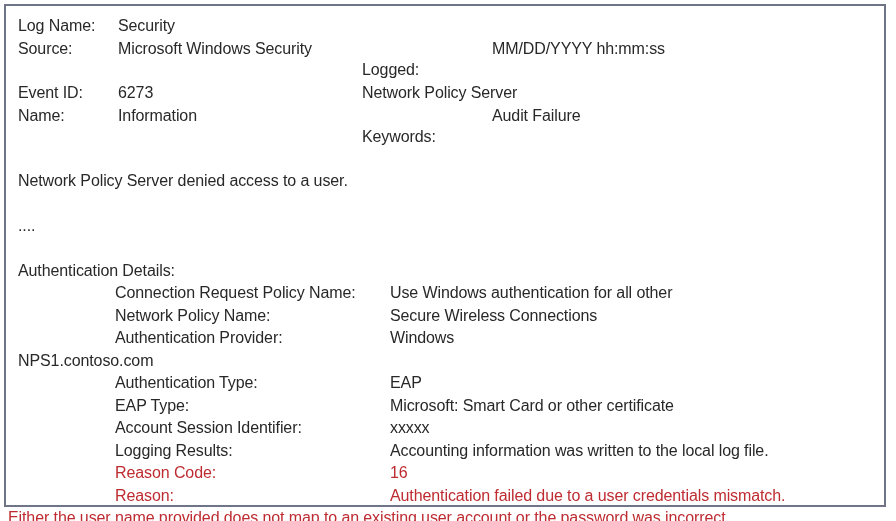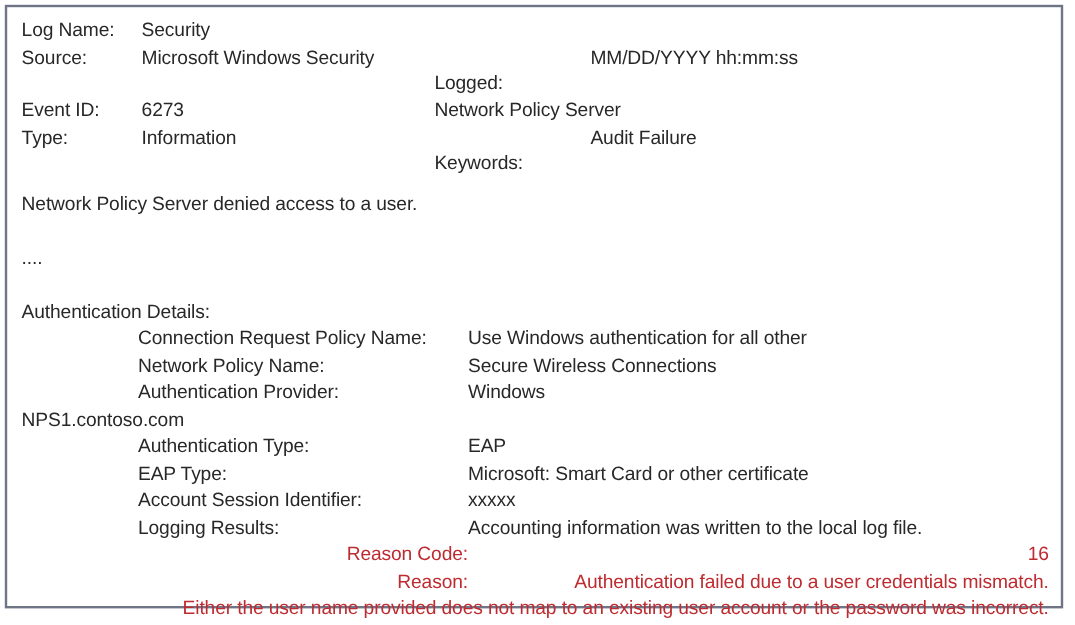--- a/index.html
+++ b/index.html
@@ -32,21 +32,21 @@
   .hdr-row {
     display: flex;
     line-height: 23px;
     white-space: nowrap;
   }
   .hdr-label  { width: 100px; flex: 0 0 auto; }
   .hdr-value  { width: 244px; flex: 0 0 auto; }
   .hdr-label2 { width: 130px; flex: 0 0 auto; margin-top: 21px; }
   .hdr-value2 { flex: 1 1 auto; }
   .description {
-    margin-top: 11px;
+    margin-top: 21px;
     line-height: 23px;
   }
   .ellipsis {
     margin-top: 22px;
     line-height: 23px;
   }
   .section-title {
     margin-top: 22px;
     line-height: 23px;
   }
@@ -54,21 +54,21 @@
     display: flex;
     line-height: 22.5px;
     white-space: nowrap;
   }
   .d-label {
     margin-left: 97px;
     width: 275px;
     flex: 0 0 auto;
   }
   .d-value { flex: 1 1 auto; }
-  .red { color: #BE2B30; text-align: right; }
+  .red { color: #BE2B30; }
   .footer-line {
     margin-left: -10px;
     line-height: 22.5px;
     white-space: nowrap;
   }
 </style>
 </head>
 <body>
 
 <div class="canvas">
@@ -84,21 +84,21 @@
         <span class="hdr-value">Microsoft Windows Security</span>
         <span class="hdr-label2">Logged:</span>
         <span class="hdr-value2">MM/DD/YYYY hh:mm:ss</span>
       </div>
       <div class="hdr-row">
         <span class="hdr-label">Event ID:</span>
         <span class="hdr-value">6273</span>
         <span class="hdr-value2">Network Policy Server</span>
       </div>
       <div class="hdr-row">
-        <span class="hdr-label">Type:</span>
+        <span class="hdr-label">Name:</span>
         <span class="hdr-value">Information</span>
         <span class="hdr-label2">Keywords:</span>
         <span class="hdr-value2">Audit Failure</span>
       </div>
     </div>
 
     <div class="description">Network Policy Server denied access to a user.</div>
     <div class="ellipsis">....</div>
     <div class="section-title">Authentication Details:</div>
 

